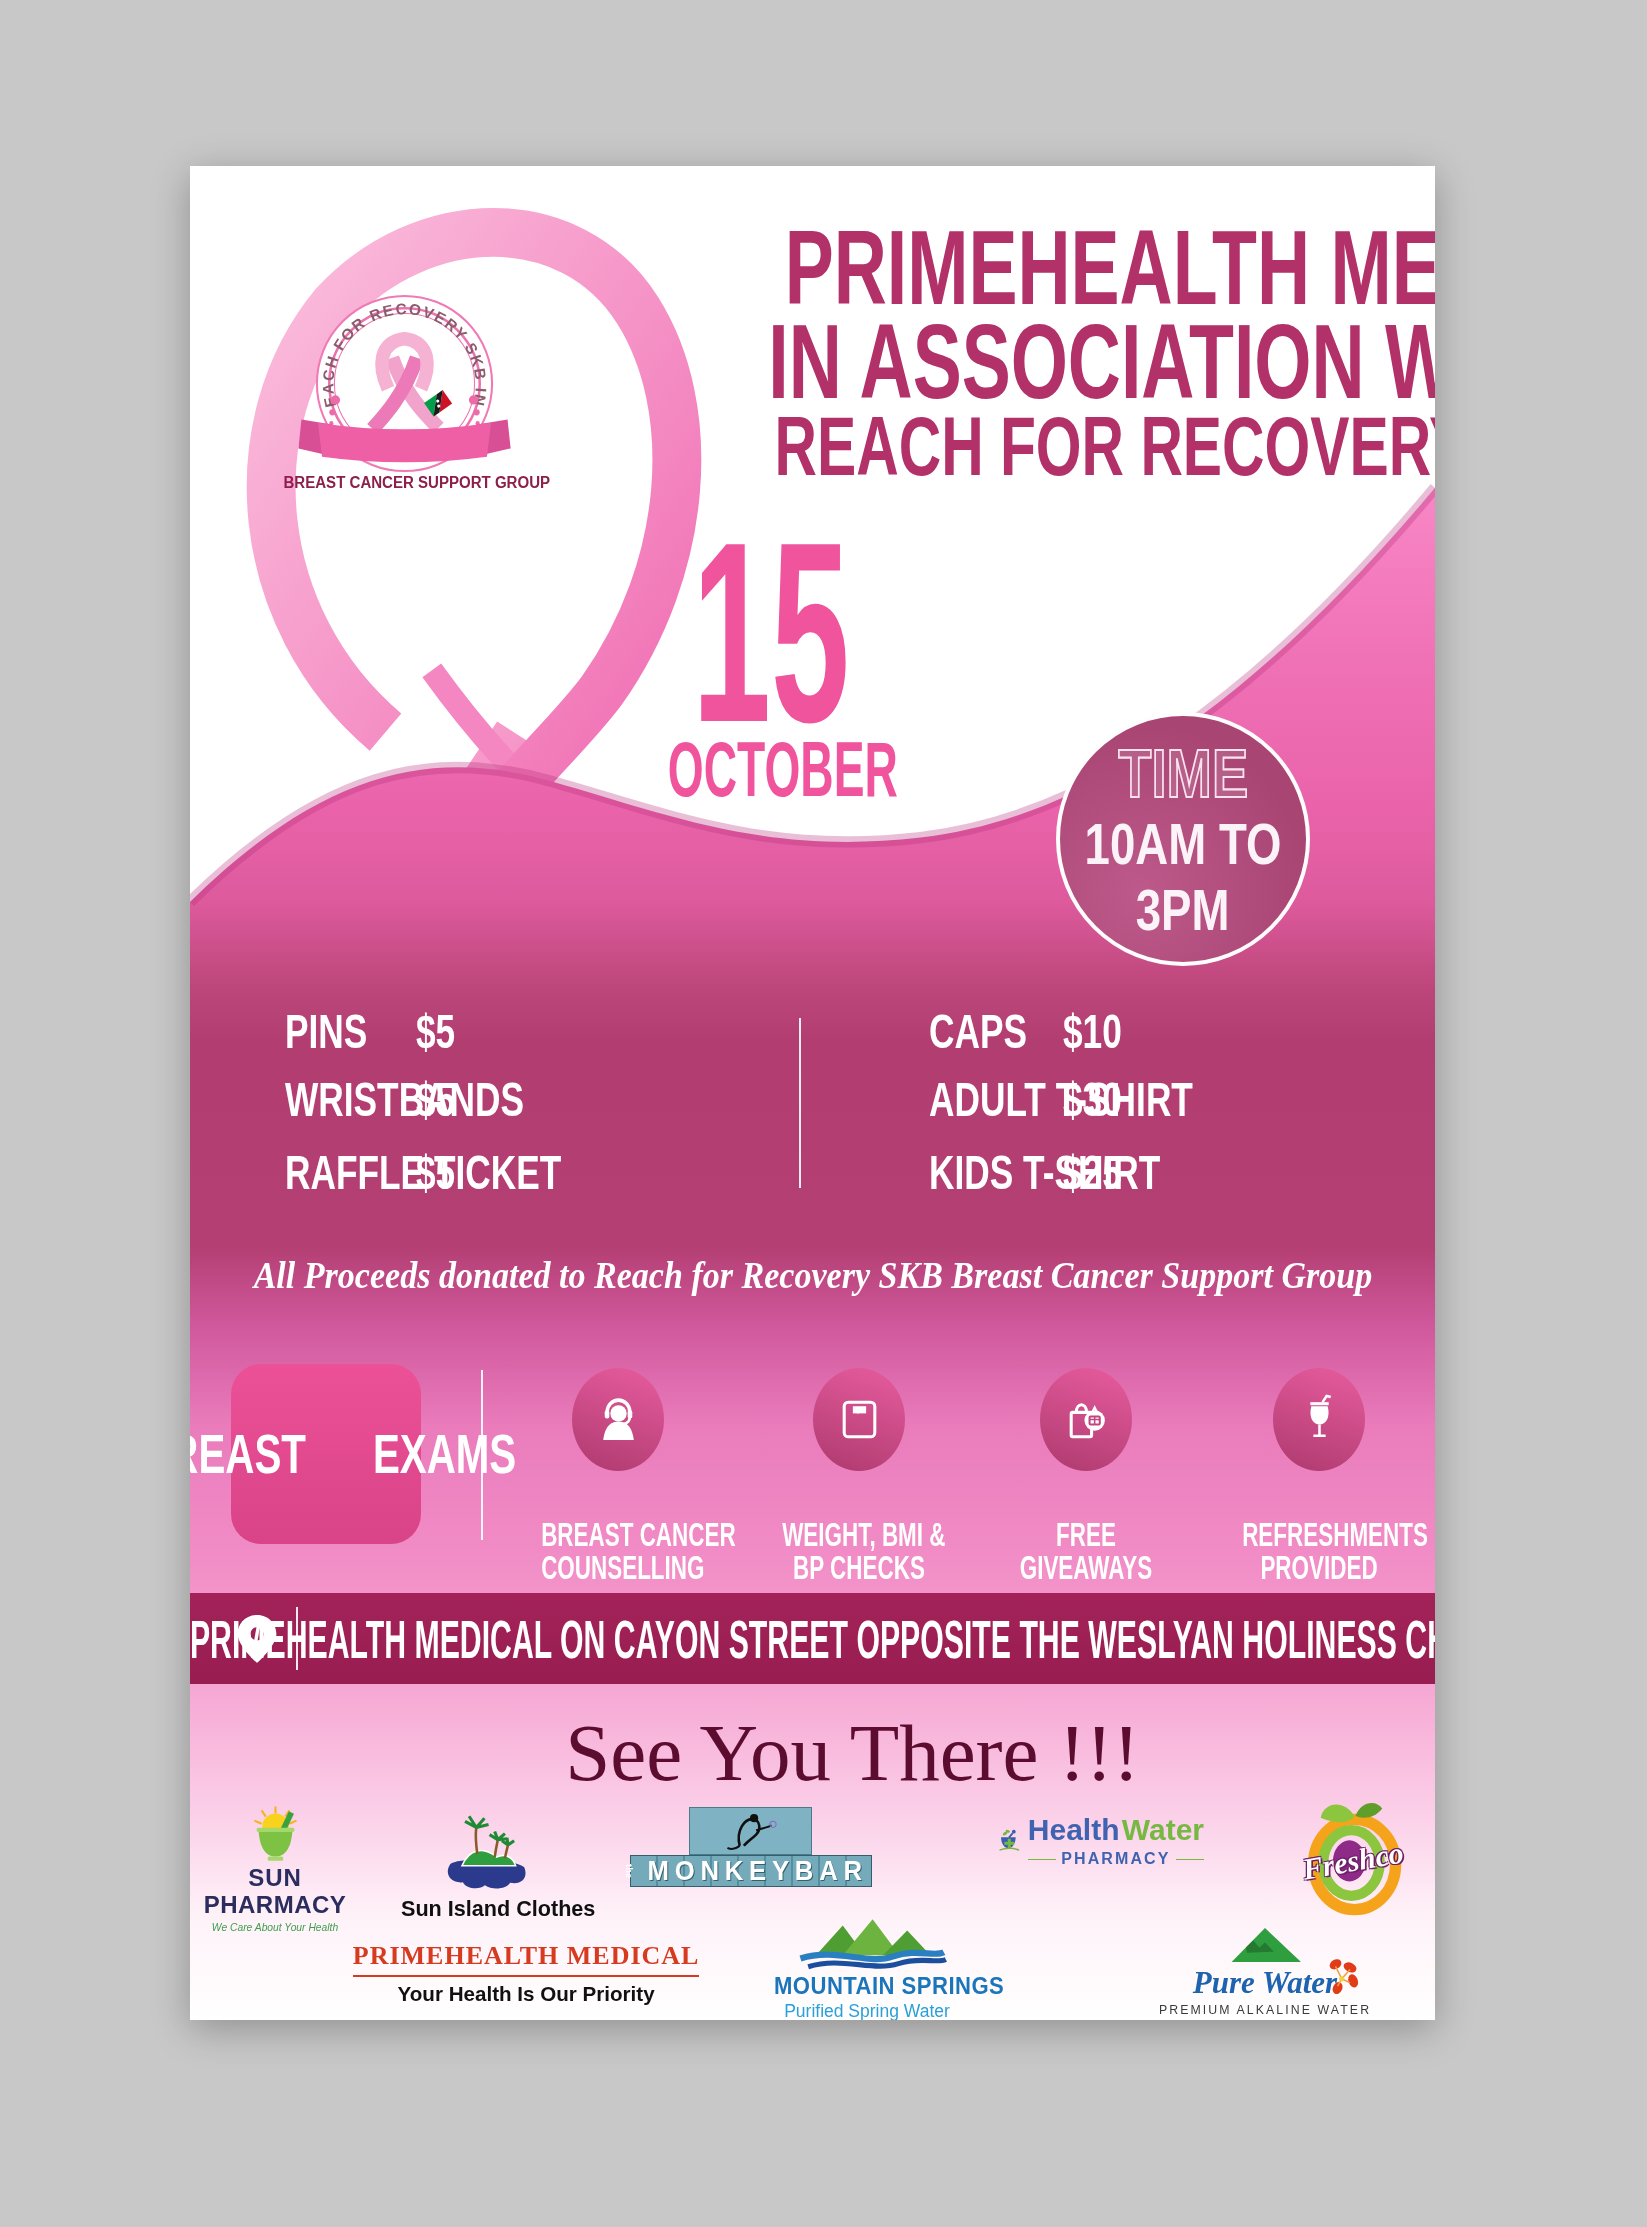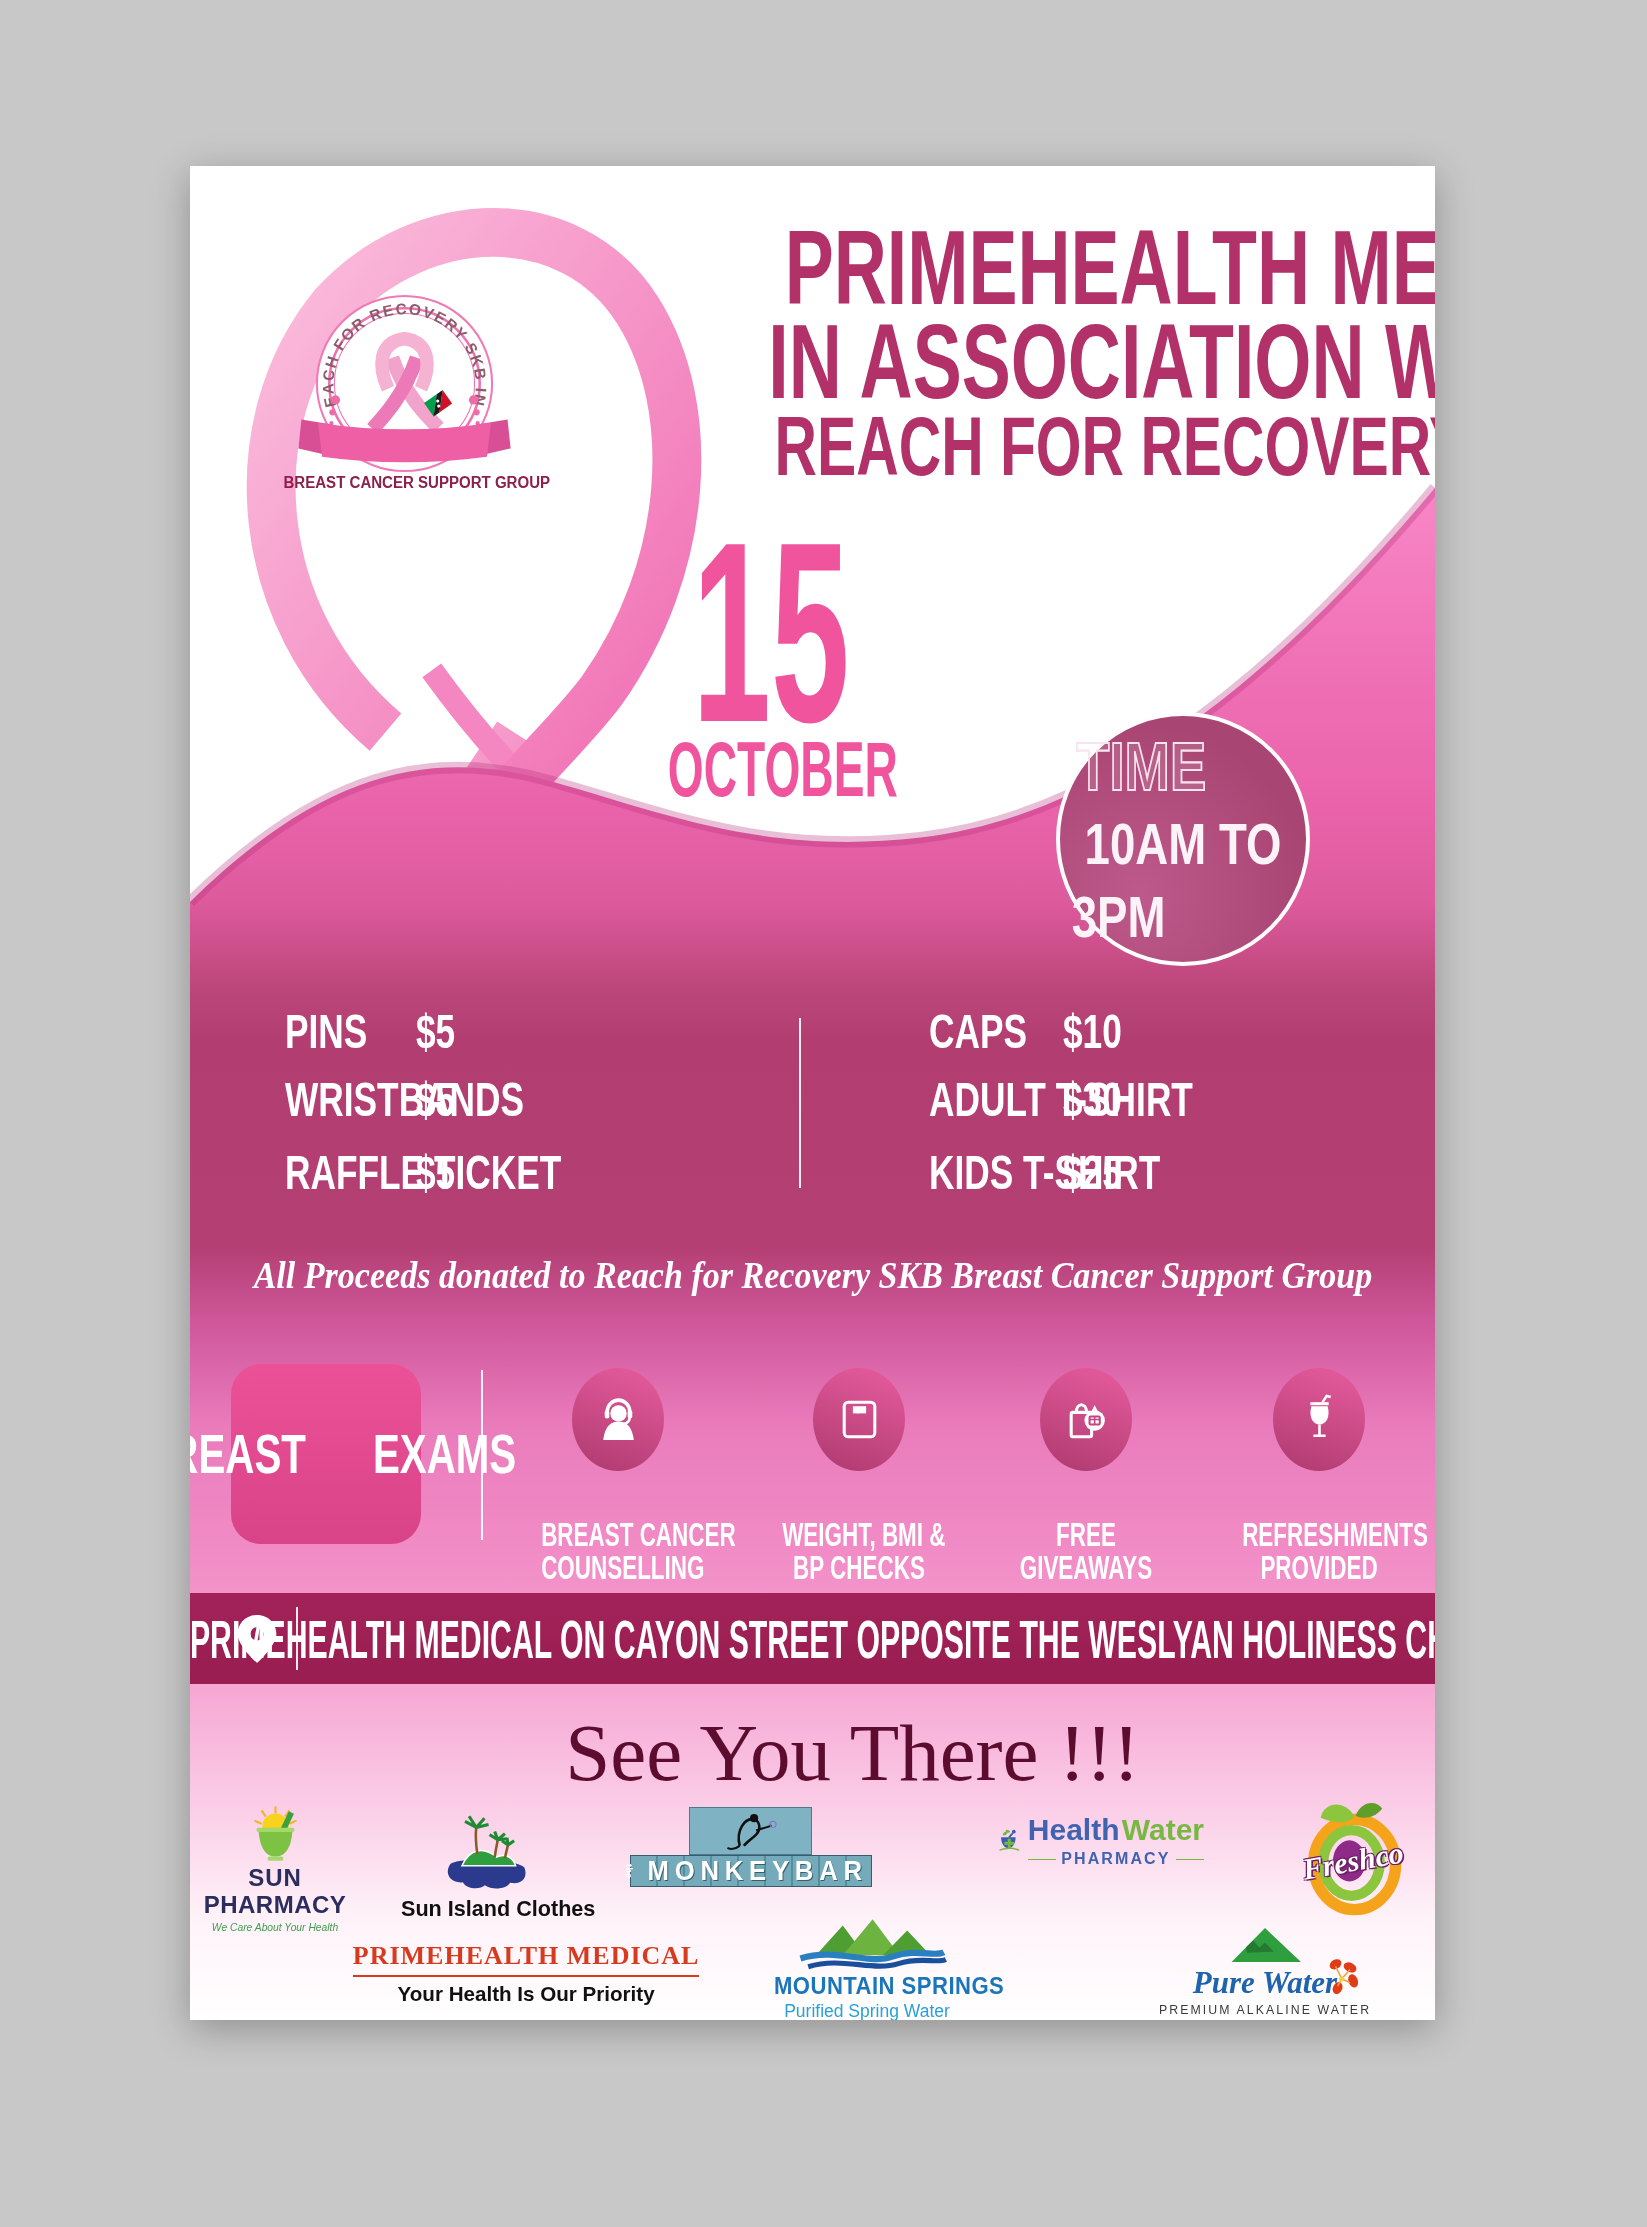--- a/index.html
+++ b/index.html
@@ -21,21 +21,21 @@
   }
   .titleline{width:818px;left:406px;text-align:center;}
   .tspan{color:#b23169;transform:scaleX(.70);transform-origin:center;}
   .pricerow{height:51px;}
   .pricename{font-size:49px;color:#fff;transform:scaleX(.72);transform-origin:left center;}
   .priceval{font-size:49px;color:#fff;transform:scaleX(.72);transform-origin:left center;}
   .timecircle{
     left:866px;top:546px;width:254px;height:254px;border-radius:50%;
     background:radial-gradient(circle at 32% 72%, #bd5a8b 0%, #a84573 70%);
     border:4.6px solid #fdfdfd;box-sizing:border-box;
-    display:flex;flex-direction:column;align-items:flex-start;justify-content:center;gap:16px;
+    display:flex;flex-direction:column;align-items:center;justify-content:center;gap:9px;
   }
   .timelabel{font-size:68px;color:rgba(255,255,255,0.12);-webkit-text-stroke:2.1px #f9e3ef;transform:scaleX(.80);}
   .timerange{font-size:57px;color:#fbf3f7;transform:scaleX(.80);}
   .pill{
     left:419px;top:704px;width:406px;height:89px;border-radius:46px;
     background:linear-gradient(180deg,#ea4f97,#d84389);
     display:flex;align-items:center;justify-content:center;
   }
   .examsbox{
     left:41px;top:1198px;width:190px;height:180px;border-radius:30px;

